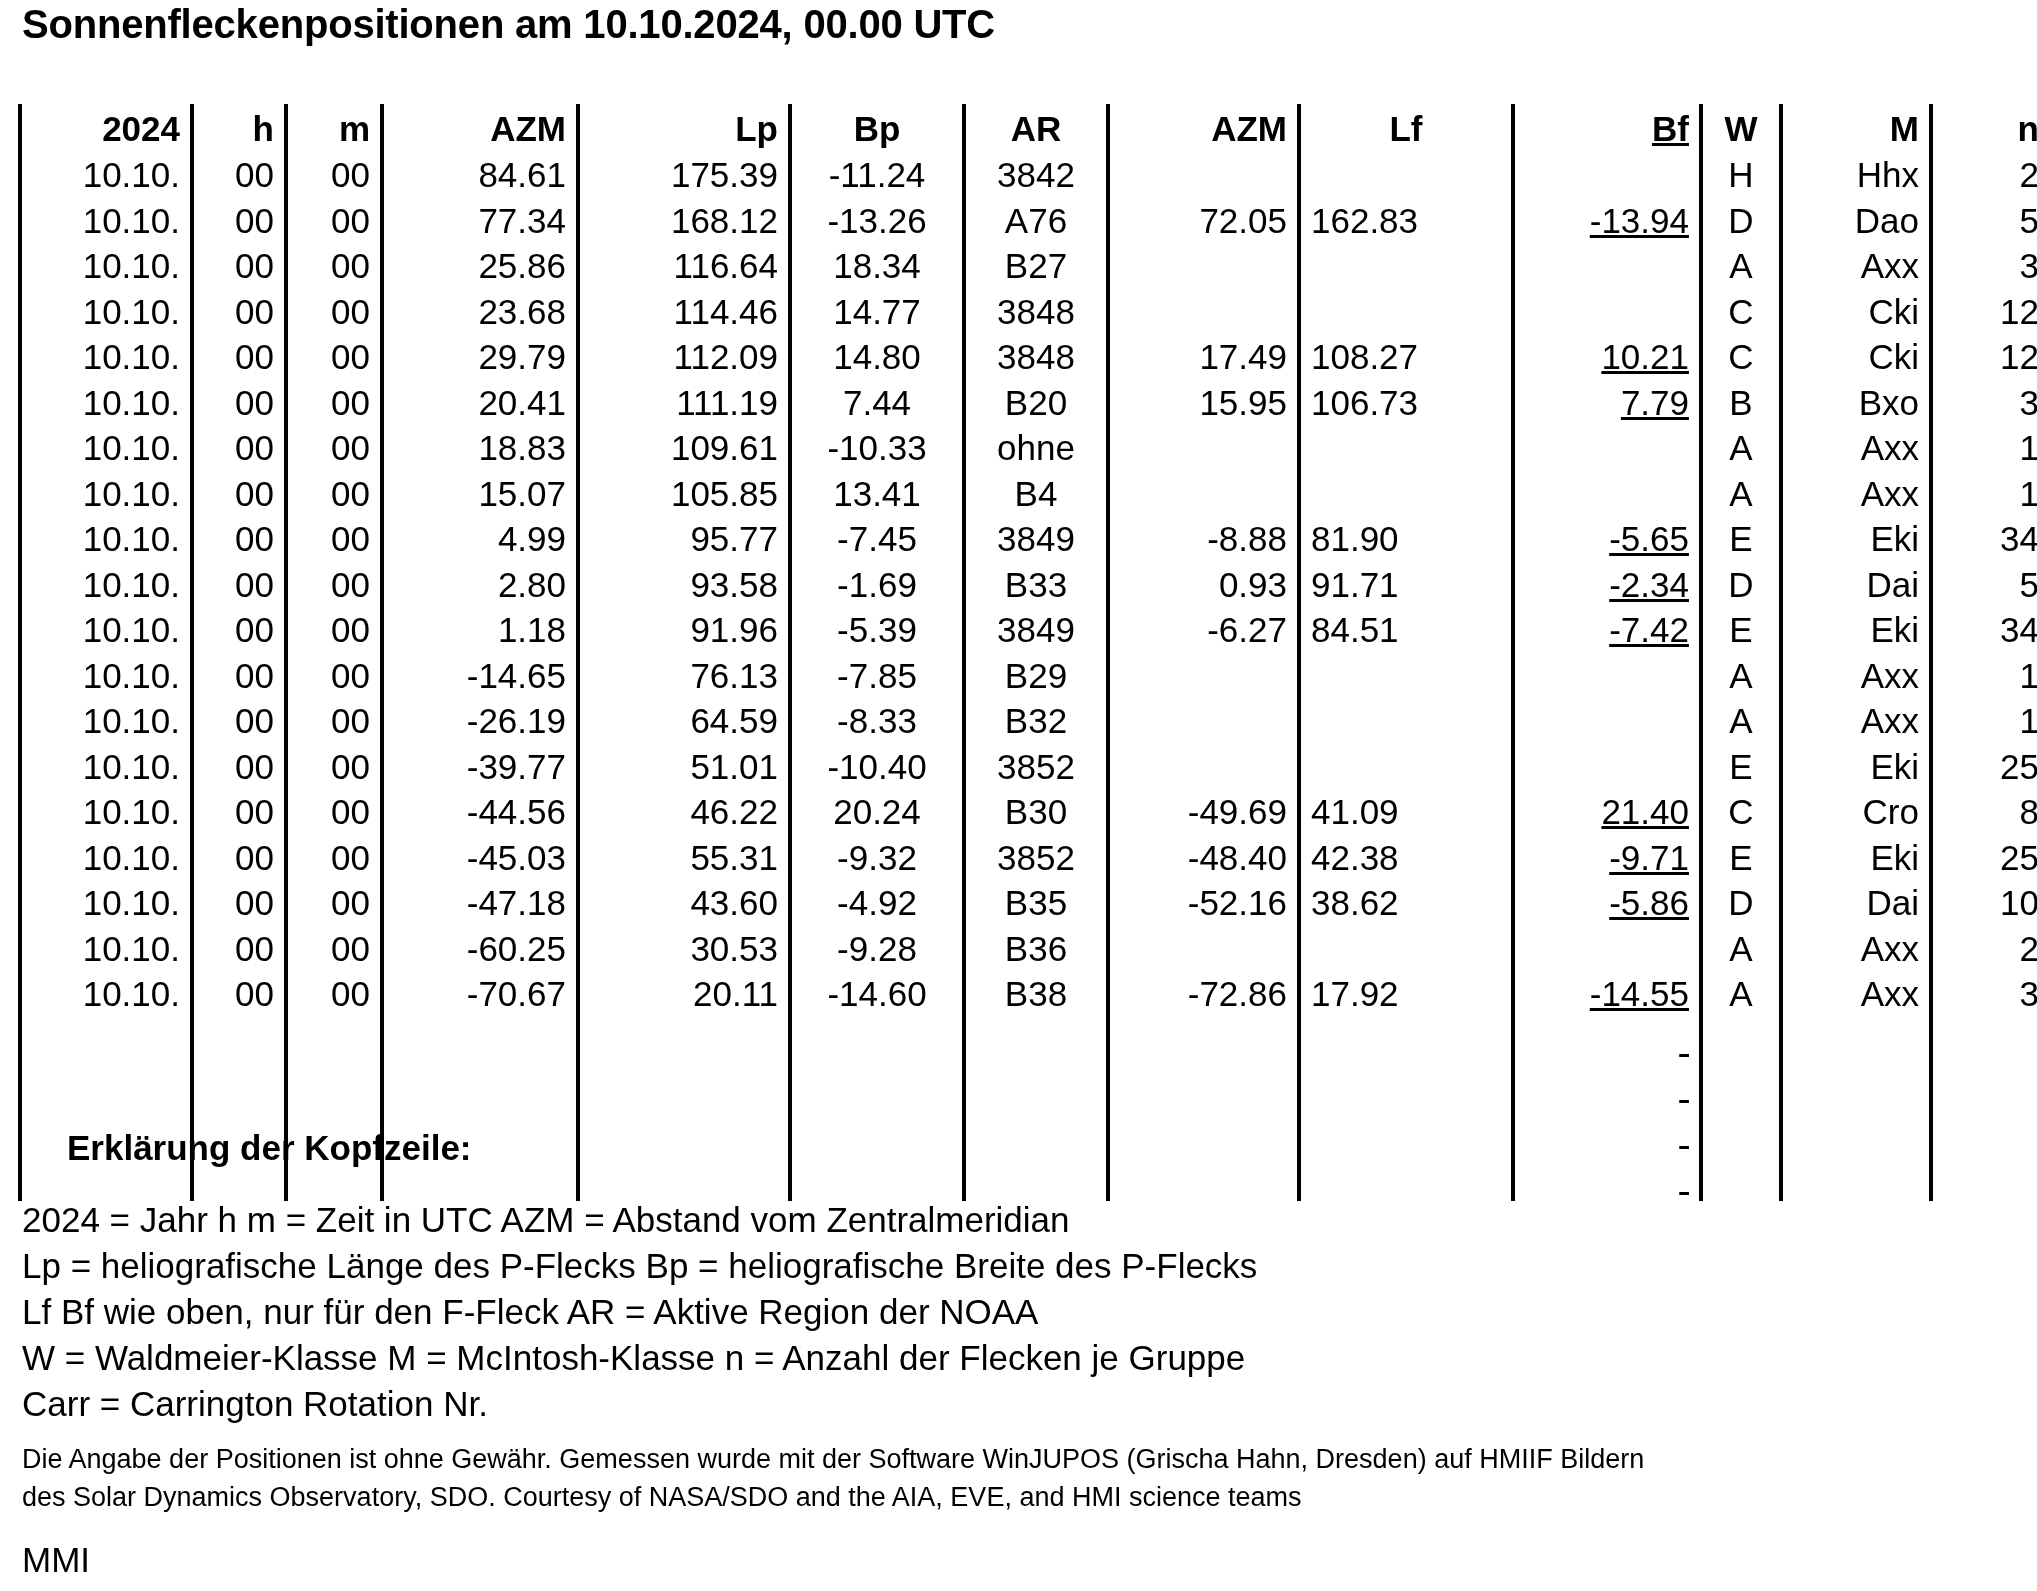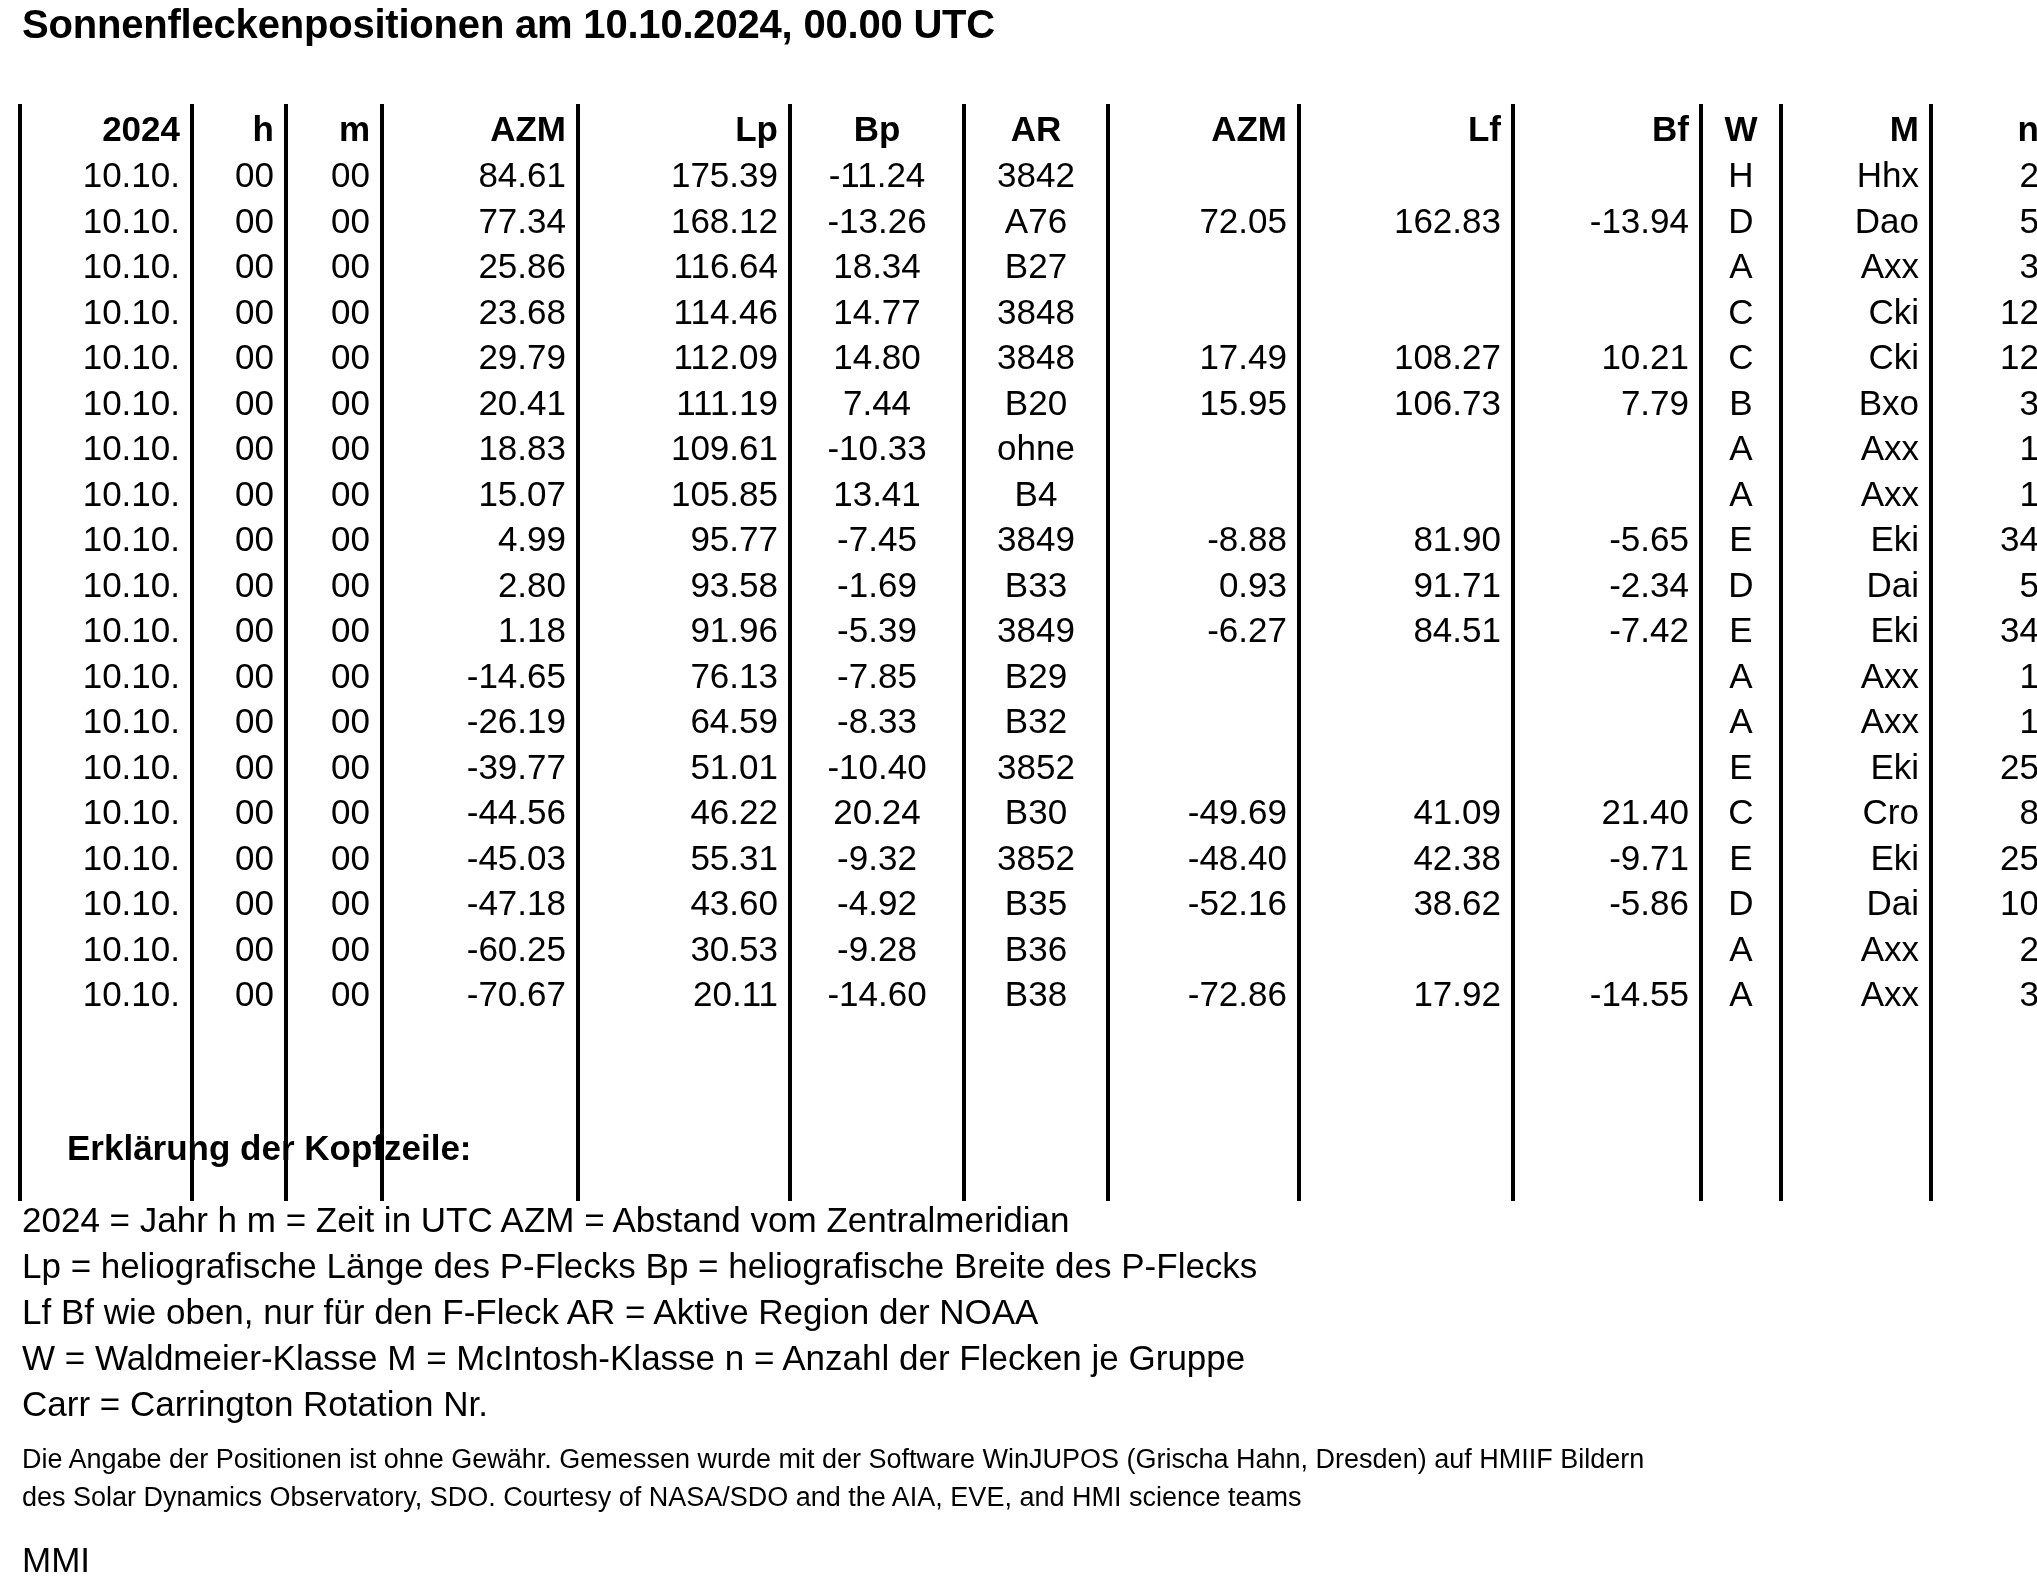--- a/index.html
+++ b/index.html
@@ -63,22 +63,22 @@
 
   
   .c-date   { width: 148px; text-align: right; }
   .c-h      { width: 70px;  text-align: right; }
   .c-m      { width: 72px;  text-align: right; }
   .c-azm1   { width: 172px; text-align: right; }
   .c-lp     { width: 188px; text-align: right; }
   .c-bp     { width: 150px; text-align: center; }
   .c-ar     { width: 120px; text-align: center; }
   .c-azm2   { width: 167px; text-align: right; }
-  .c-lf     { width: 190px; text-align: right; }
-  .c-bf     { width: 164px; text-align: right; }
+  .c-lf     { width: 190px; }
+  .c-bf     { width: 164px; text-align: right; text-decoration: underline; }
   .c-w      { width: 56px;  text-align: center; }
   .c-m2     { width: 126px; text-align: right; }
   .c-n      { width: 96px;  text-align: right; }
 
   .bold { font-weight: bold; }
 
   
   tr.filler td { height: 46px; }
 
   

